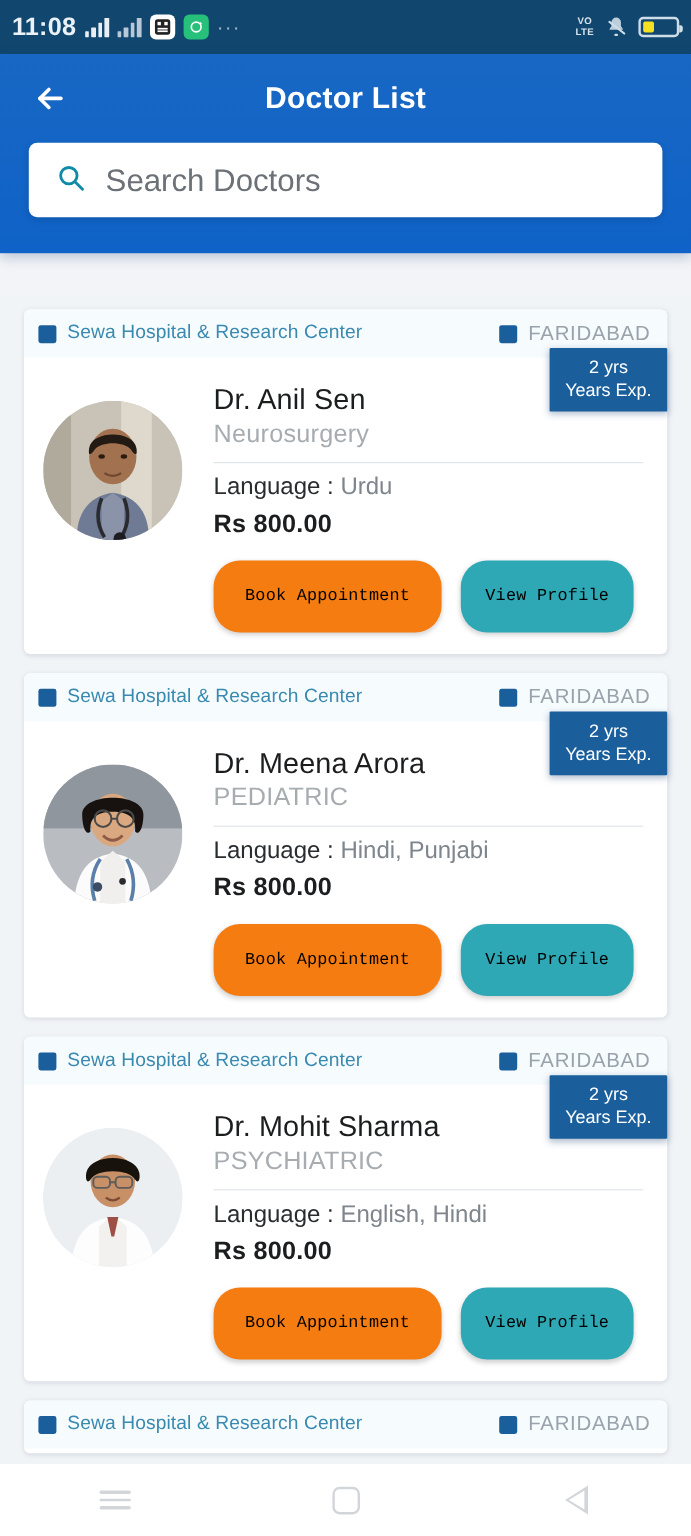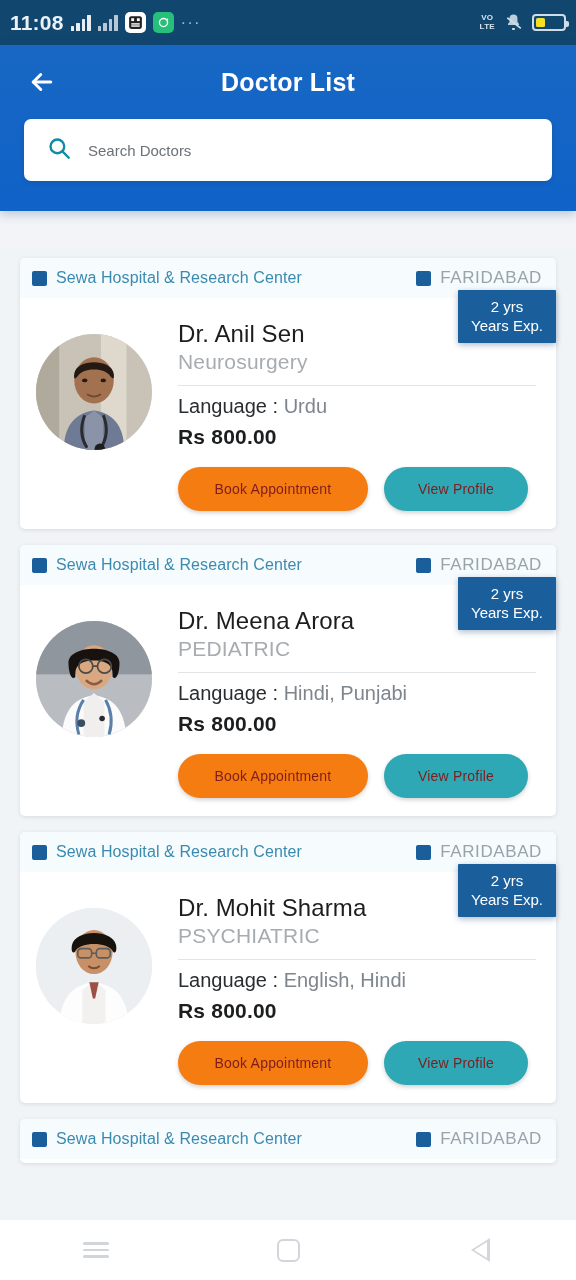--- a/index.html
+++ b/index.html
@@ -69,21 +69,21 @@
     font-size:25px; font-weight:700; color:#ffffff; letter-spacing:.2px;
     pointer-events:none;
   }
   .searchwrap { padding:0 24px; }
   .searchbox {
     height:62px; background:#ffffff; border-radius:7px;
     display:flex; align-items:center; gap:16px; padding:0 22px;
     box-shadow:0 2px 5px rgba(0,0,0,.12);
   }
   .search-input {
-    border:0; outline:0; flex:1; font-size:15px; color:#5b6168;
+    border:0; outline:0; flex:1; font-size:26px; color:#5b6168;
     font-family:"Liberation Sans", sans-serif; background:transparent;
   }
   .search-input::placeholder { color:#6b7177; }
 
   
   .list {
     position:absolute; top:248px; left:0; right:0; bottom:60px;
     overflow:hidden; background:#f1f4f7; padding-top:10px;
   }
   .card {
@@ -119,22 +119,22 @@
   .dname { font-size:24px; color:#1b1d1f; font-weight:400; letter-spacing:.1px; white-space:nowrap; }
   .dspec { font-size:21px; color:#a7acb1; margin-top:2px; letter-spacing:.2px; }
   .rule { height:1px; background:#e2e5e8; margin:11px 0 9px 0; }
   .lang { font-size:20px; color:#2a2d30; }
   .lang b { font-weight:400; }
   .lang span { color:#7e858c; }
   .fee { font-size:21px; font-weight:700; color:#1b1d1f; margin-top:7px; letter-spacing:.2px; }
 
   .actions { display:flex; gap:16px; margin-top:18px; }
   .btn {
-    border:0; border-radius:22px; height:44px; color:#7f1d1d;
-    font-size:14px; font-family:Liberation Sans, sans-serif;
+    border:0; border-radius:22px; height:60px; color:#000000;
+    font-size:14px; font-family:Liberation Mono, monospace;
     cursor:pointer; letter-spacing:.2px;
     box-shadow:0 2px 4px rgba(0,0,0,.18);
   }
   .btn-book { background:#f57c11; width:190px; }
   .btn-view { background:#2ea8b5; width:144px; }
 
   
   .card.partial { overflow:hidden; height:44px; }
 
   

